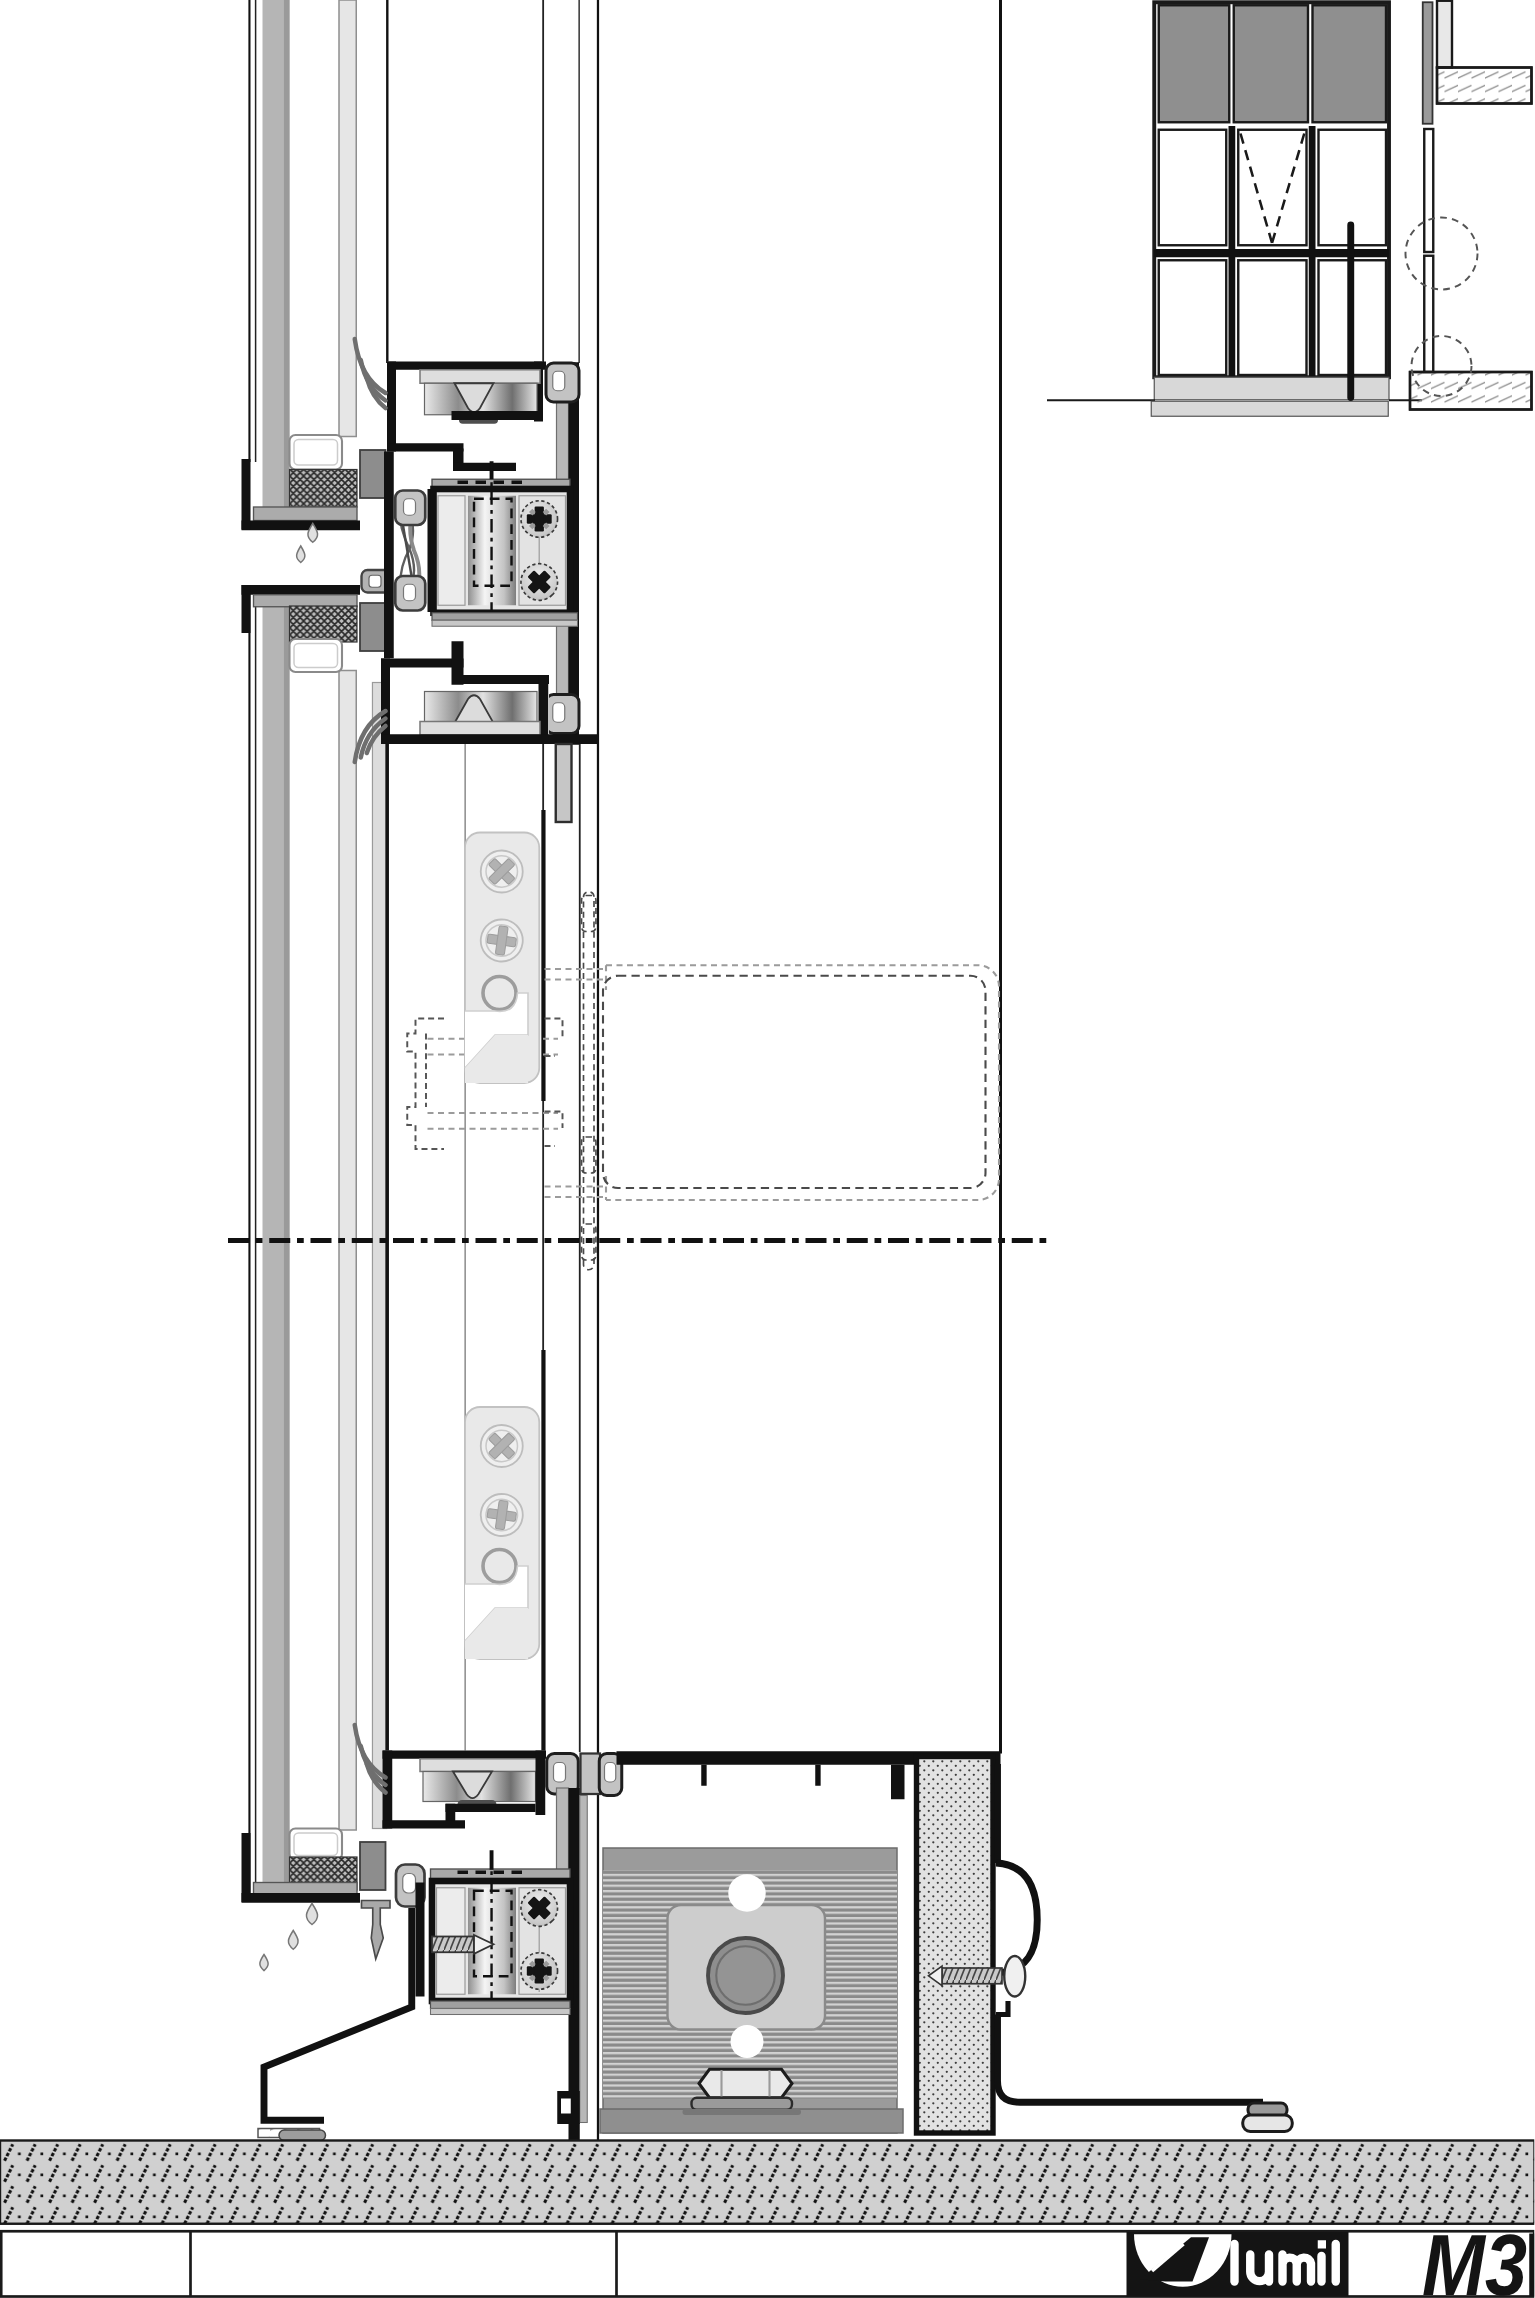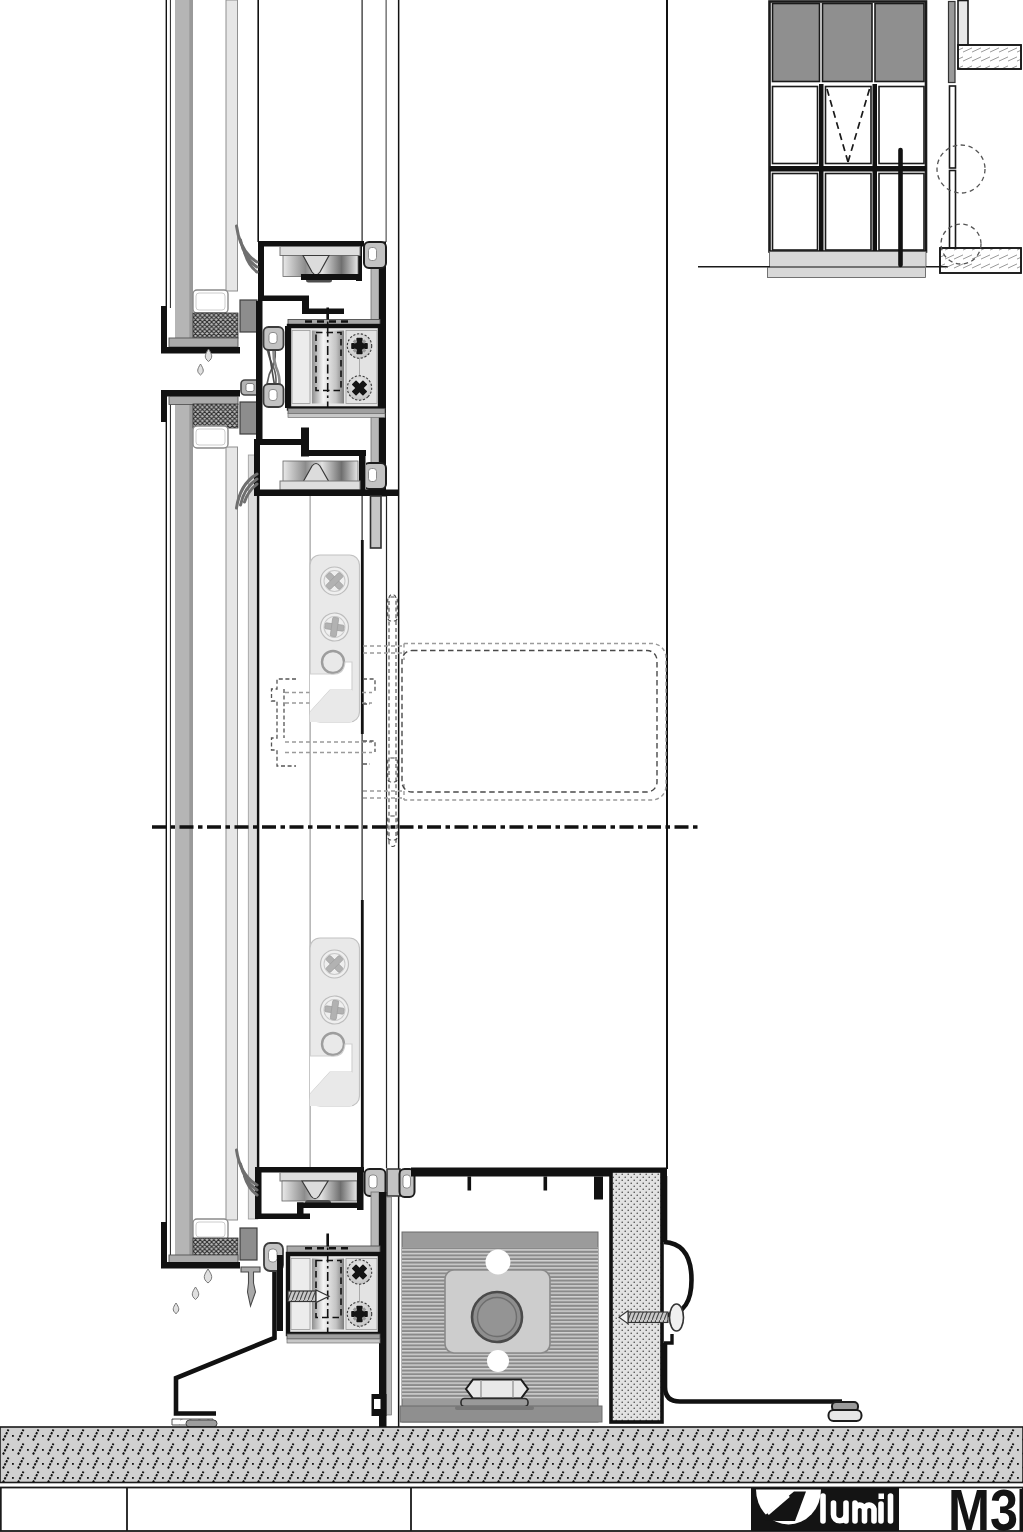--- a/index.html
+++ b/index.html
@@ -1,16 +1,16 @@
 <!DOCTYPE html>
 <html><head>
 <meta charset="utf-8">
 <style>
 html,body{margin:0;padding:0;background:#fff;font-family:"Liberation Sans",sans-serif;}
-#page{position:relative;width:1023px;height:1532px;overflow:hidden;background:#fff;}
+#page{position:relative;width:1023px;height:1532px;overflow:hidden;background:#fff;font-style:italic;}
 svg{display:block}
 text{-webkit-font-smoothing:antialiased;text-rendering:geometricPrecision;}
 </style>
 </head>
 <body>
 <div id="page">
 <svg width="1023" height="1532" viewBox="0 0 1023 1532">
 <defs>
 <pattern id="xhatch" width="4.6" height="4.6" patternUnits="userSpaceOnUse">
 <rect width="4.6" height="4.6" fill="#bdbdbd"></rect>

